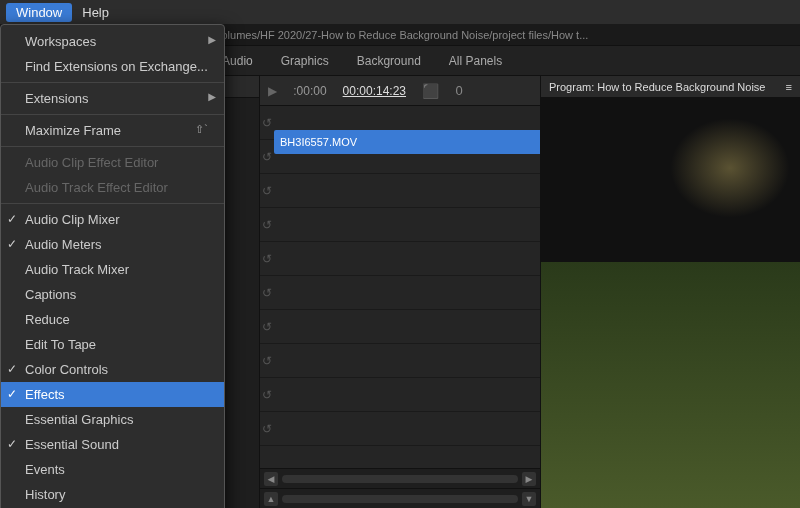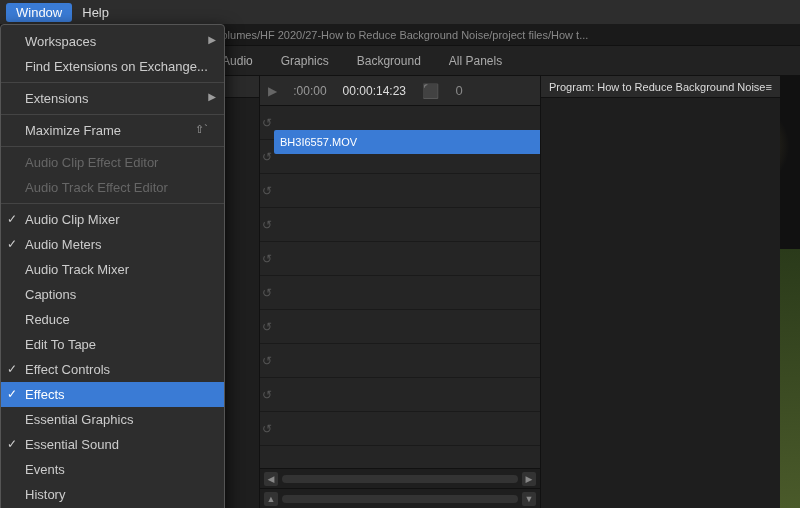--- a/index.html
+++ b/index.html
@@ -117,20 +117,21 @@
 
     .timecode {
       font-size: 12px;
       color: #999;
       text-align: right;
     }
 
     .timecode-marker {
       color: #ddd;
       font-size: 12px;
+      text-decoration: underline;
     }
 
     
     #track-container {
       flex: 1;
       background: #252525;
       position: relative;
       overflow: hidden;
     }
 
@@ -205,20 +206,21 @@
       border-radius: 4px;
       position: relative;
     }
 
     
     #right-panel {
       width: 260px;
       background: #1e1e1e;
       border-left: 1px solid #111;
       display: flex;
+      flex-direction: column;
       flex-shrink: 0;
     }
 
     #program-header {
       background: #2a2a2a;
       padding: 4px 8px;
       font-size: 11px;
       color: #ddd;
       border-bottom: 1px solid #111;
       height: 22px;
@@ -476,21 +478,21 @@
 
     <div class="menu-section-item">
       <span>Reduce</span>
     </div>
 
     <div class="menu-section-item">
       <span>Edit To Tape</span>
     </div>
 
     <div class="menu-section-item checked">
-      <span>Effect Controls</span>
+      <span>Color Controls</span>
     </div>
 
     <div class="menu-section-item checked highlighted">
       <span>Effects</span>
     </div>
 
     <div class="menu-section-item">
       <span>Essential Graphics</span>
     </div>
 

